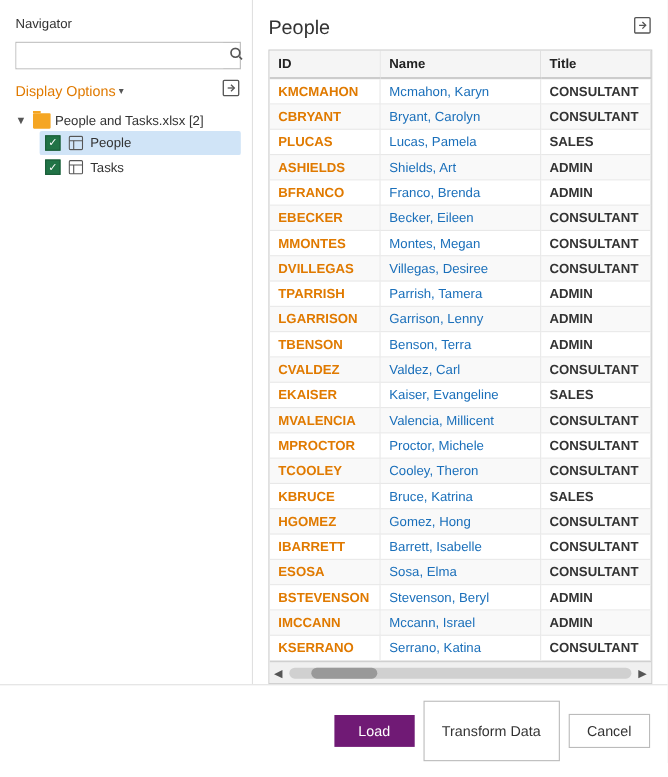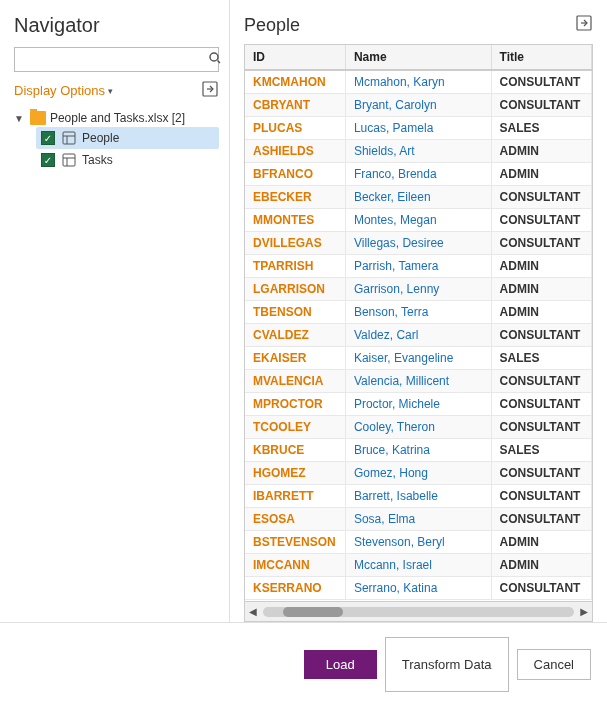--- a/index.html
+++ b/index.html
@@ -29,21 +29,21 @@
     
     .left-panel {
       width: 230px;
       min-width: 230px;
       display: flex;
       flex-direction: column;
       padding: 14px 10px 10px 14px;
       border-right: 1px solid #e0e0e0;
     }
     .navigator-title {
-      font-size: 20px;
+      font-size: 12px;
       font-weight: 300;
       color: #333;
       margin-bottom: 10px;
     }
     .search-box {
       display: flex;
       align-items: center;
       border: 1px solid #bbb;
       margin-bottom: 8px;
       background: #fff;

